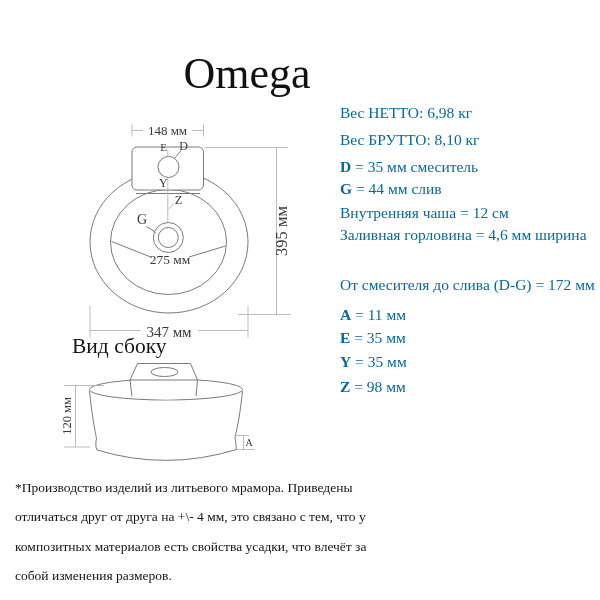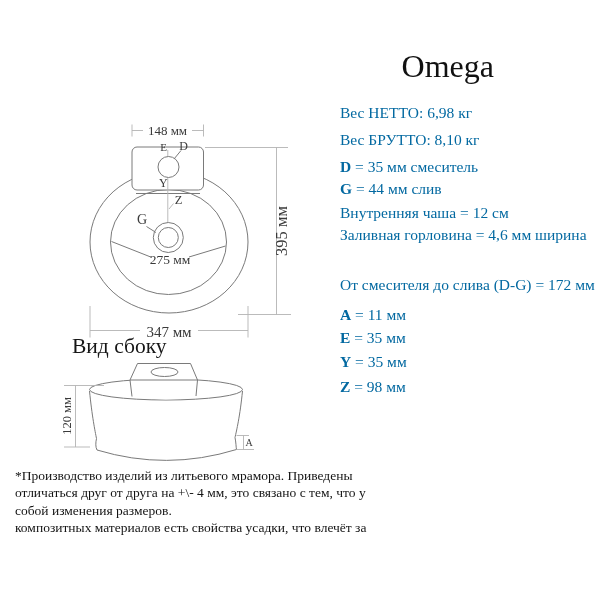--- a/index.html
+++ b/index.html
@@ -1,26 +1,26 @@
 <!DOCTYPE html>
 <html><head>
 <meta charset="utf-8">
 <style>
   html,body{margin:0;padding:0;background:#ffffff;}
   .page{position:relative;width:600px;height:600px;background:#ffffff;overflow:hidden;
         font-family:"Liberation Serif", serif;color:#1b1b1b;}
   .abs{position:absolute;white-space:nowrap;}
-  .title{left:0;top:48px;width:494px;text-align:right;font-size:32px;color:#111;}
+  .title{left:0;top:48px;width:494px;text-align:center;font-size:44px;color:#111;}
   .view-heading{font-size:21.5px;color:#161616;}
   #heading-top{left:30px;top:97px;}
   #heading-side{left:24px;top:334px;margin-left:48px;}
   .spec-line{left:340px;font-size:15.5px;color:#0369a1;}
   .spec-line .b{font-weight:bold;}
   .footnote{left:15px;top:467px;font-size:13.5px;line-height:17.3px;color:#141414;}
-  .footnote div{white-space:nowrap;}
+  .footnote div{white-space:nowrap;margin-top:12px;}
   svg.blueprint{position:absolute;left:0;top:0;}
   .draw{stroke:#7a7a7a;fill:none;stroke-width:1;}
   .drawfill{stroke:#7a7a7a;fill:#ffffff;stroke-width:1;}
   .dim{stroke:#b3b3b3;fill:none;stroke-width:0.9;}
   .mask{fill:#ffffff;stroke:none;}
   text{font-family:"Liberation Serif", serif;fill:#3a3a3a;}
 </style>
 </head>
 <body>
 
@@ -126,17 +126,17 @@
   <div class="abs spec-line" style="top:226px"><span class="b"></span><span>Заливная горловина = 4,6 мм ширина</span></div>
   <div class="abs spec-line" style="top:276px"><span class="b"></span><span>От смесителя до слива (D-G) = 172 мм</span></div>
   <div class="abs spec-line" style="top:306px"><span class="b">A</span><span> = 11 мм</span></div>
   <div class="abs spec-line" style="top:329px"><span class="b">E</span><span> = 35 мм</span></div>
   <div class="abs spec-line" style="top:353px"><span class="b">Y</span><span> = 35 мм</span></div>
   <div class="abs spec-line" style="top:378px"><span class="b">Z</span><span> = 98 мм</span></div>
 
   <div class="abs footnote">
     <div>*Производство изделий из литьевого мрамора. Приведены</div>
     <div>отличаться друг от друга на +\- 4 мм, это связано с тем, что у</div>
+    <div>композитных материалов есть свойства усадки, что влечёт за</div>
     <div>собой изменения размеров.</div>
-    <div>композитных материалов есть свойства усадки, что влечёт за</div>
   </div>
 
 </div>
 
 </body></html>

